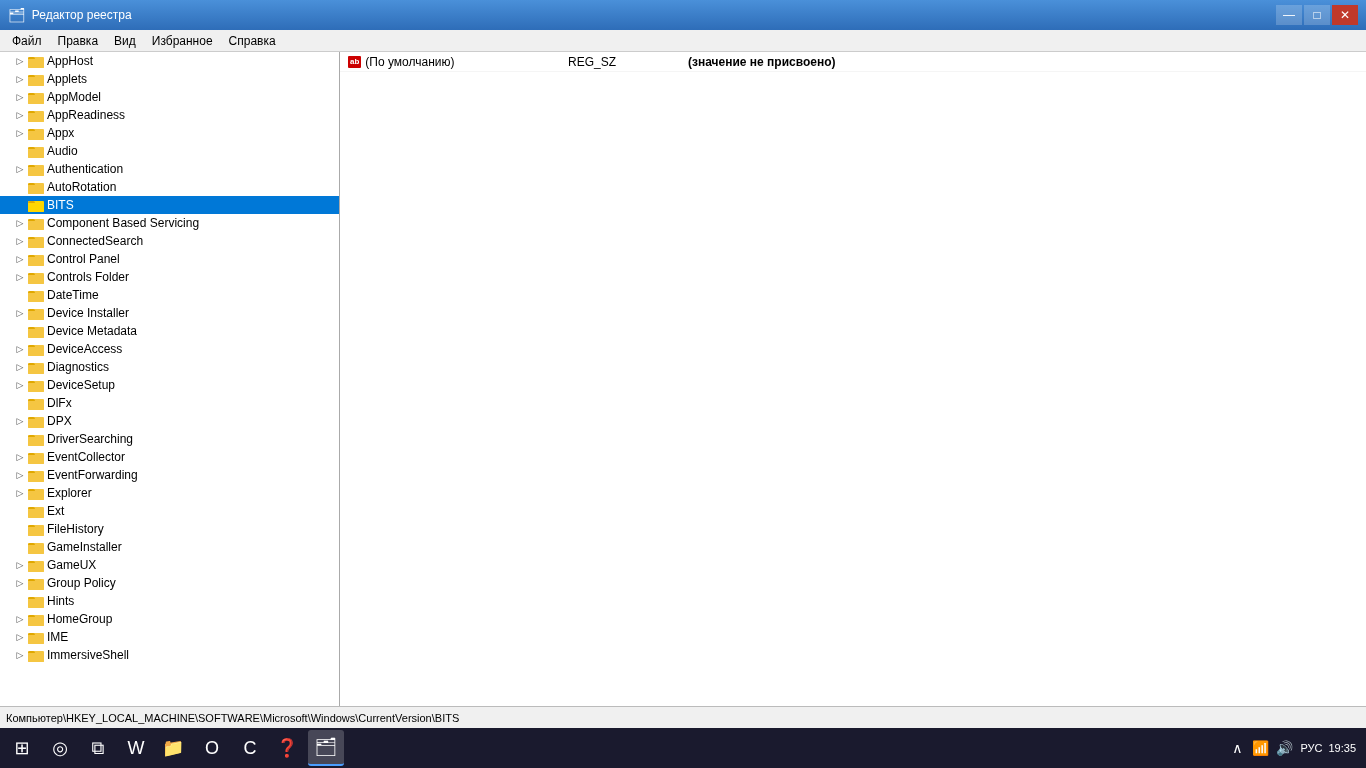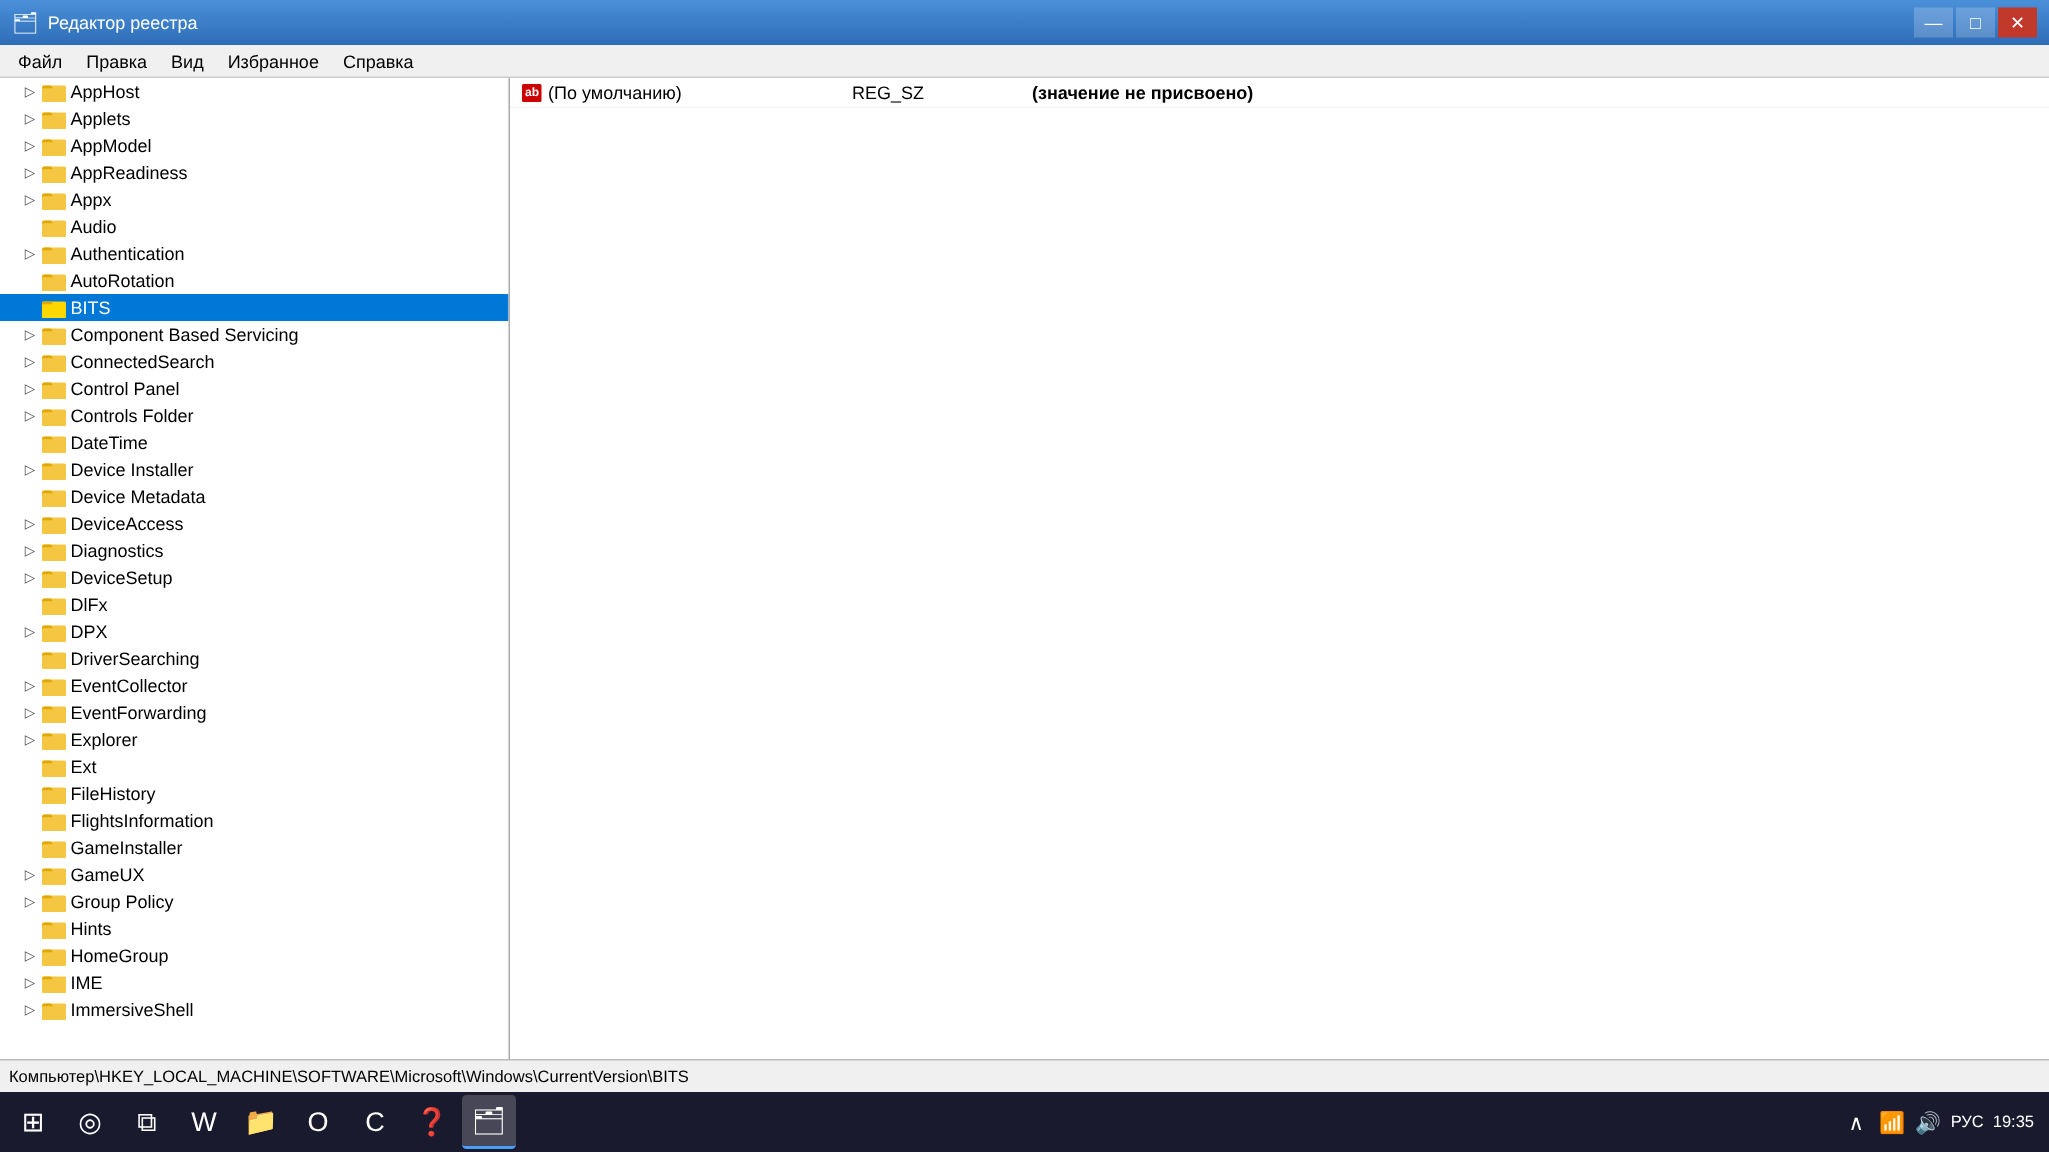--- a/index.html
+++ b/index.html
@@ -568,32 +568,20 @@
         <span style="width: 8px; display: inline-block; flex-shrink: 0;"></span>
         <span class="tree-expander">&nbsp;</span>
         <span style="display: inline-flex; align-items: center; margin-right: 3px;">
           <svg class="folder-svg" viewBox="0 0 16 14" xmlns="http://www.w3.org/2000/svg">
     <rect x="0" y="3" width="16" height="11" rx="1" fill="#f5c642"></rect>
     <path d="M0 5 Q0 3 2 3 L5 3 Q7 3 7 5 Z" fill="#e0a800"></path>
     <rect x="0" y="5" width="16" height="9" rx="1" fill="#f5c642"></rect>
   </svg>
         </span>
         <span class="tree-label">FileHistory</span>
-      </div>
-      <div class="tree-item">
-        <span style="width: 8px; display: inline-block; flex-shrink: 0;"></span>
-        <span class="tree-expander">&nbsp;</span>
-        <span style="display: inline-flex; align-items: center; margin-right: 3px;">
-          <svg class="folder-svg" viewBox="0 0 16 14" xmlns="http://www.w3.org/2000/svg">
-    <rect x="0" y="3" width="16" height="11" rx="1" fill="#f5c642"></rect>
-    <path d="M0 5 Q0 3 2 3 L5 3 Q7 3 7 5 Z" fill="#e0a800"></path>
-    <rect x="0" y="5" width="16" height="9" rx="1" fill="#f5c642"></rect>
-  </svg>
-        </span>
-        <span class="tree-label">FlightsInformation</span>
       </div>
       <div class="tree-item">
         <span style="width: 8px; display: inline-block; flex-shrink: 0;"></span>
         <span class="tree-expander">&nbsp;</span>
         <span style="display: inline-flex; align-items: center; margin-right: 3px;">
           <svg class="folder-svg" viewBox="0 0 16 14" xmlns="http://www.w3.org/2000/svg">
     <rect x="0" y="3" width="16" height="11" rx="1" fill="#f5c642"></rect>
     <path d="M0 5 Q0 3 2 3 L5 3 Q7 3 7 5 Z" fill="#e0a800"></path>
     <rect x="0" y="5" width="16" height="9" rx="1" fill="#f5c642"></rect>
   </svg>

